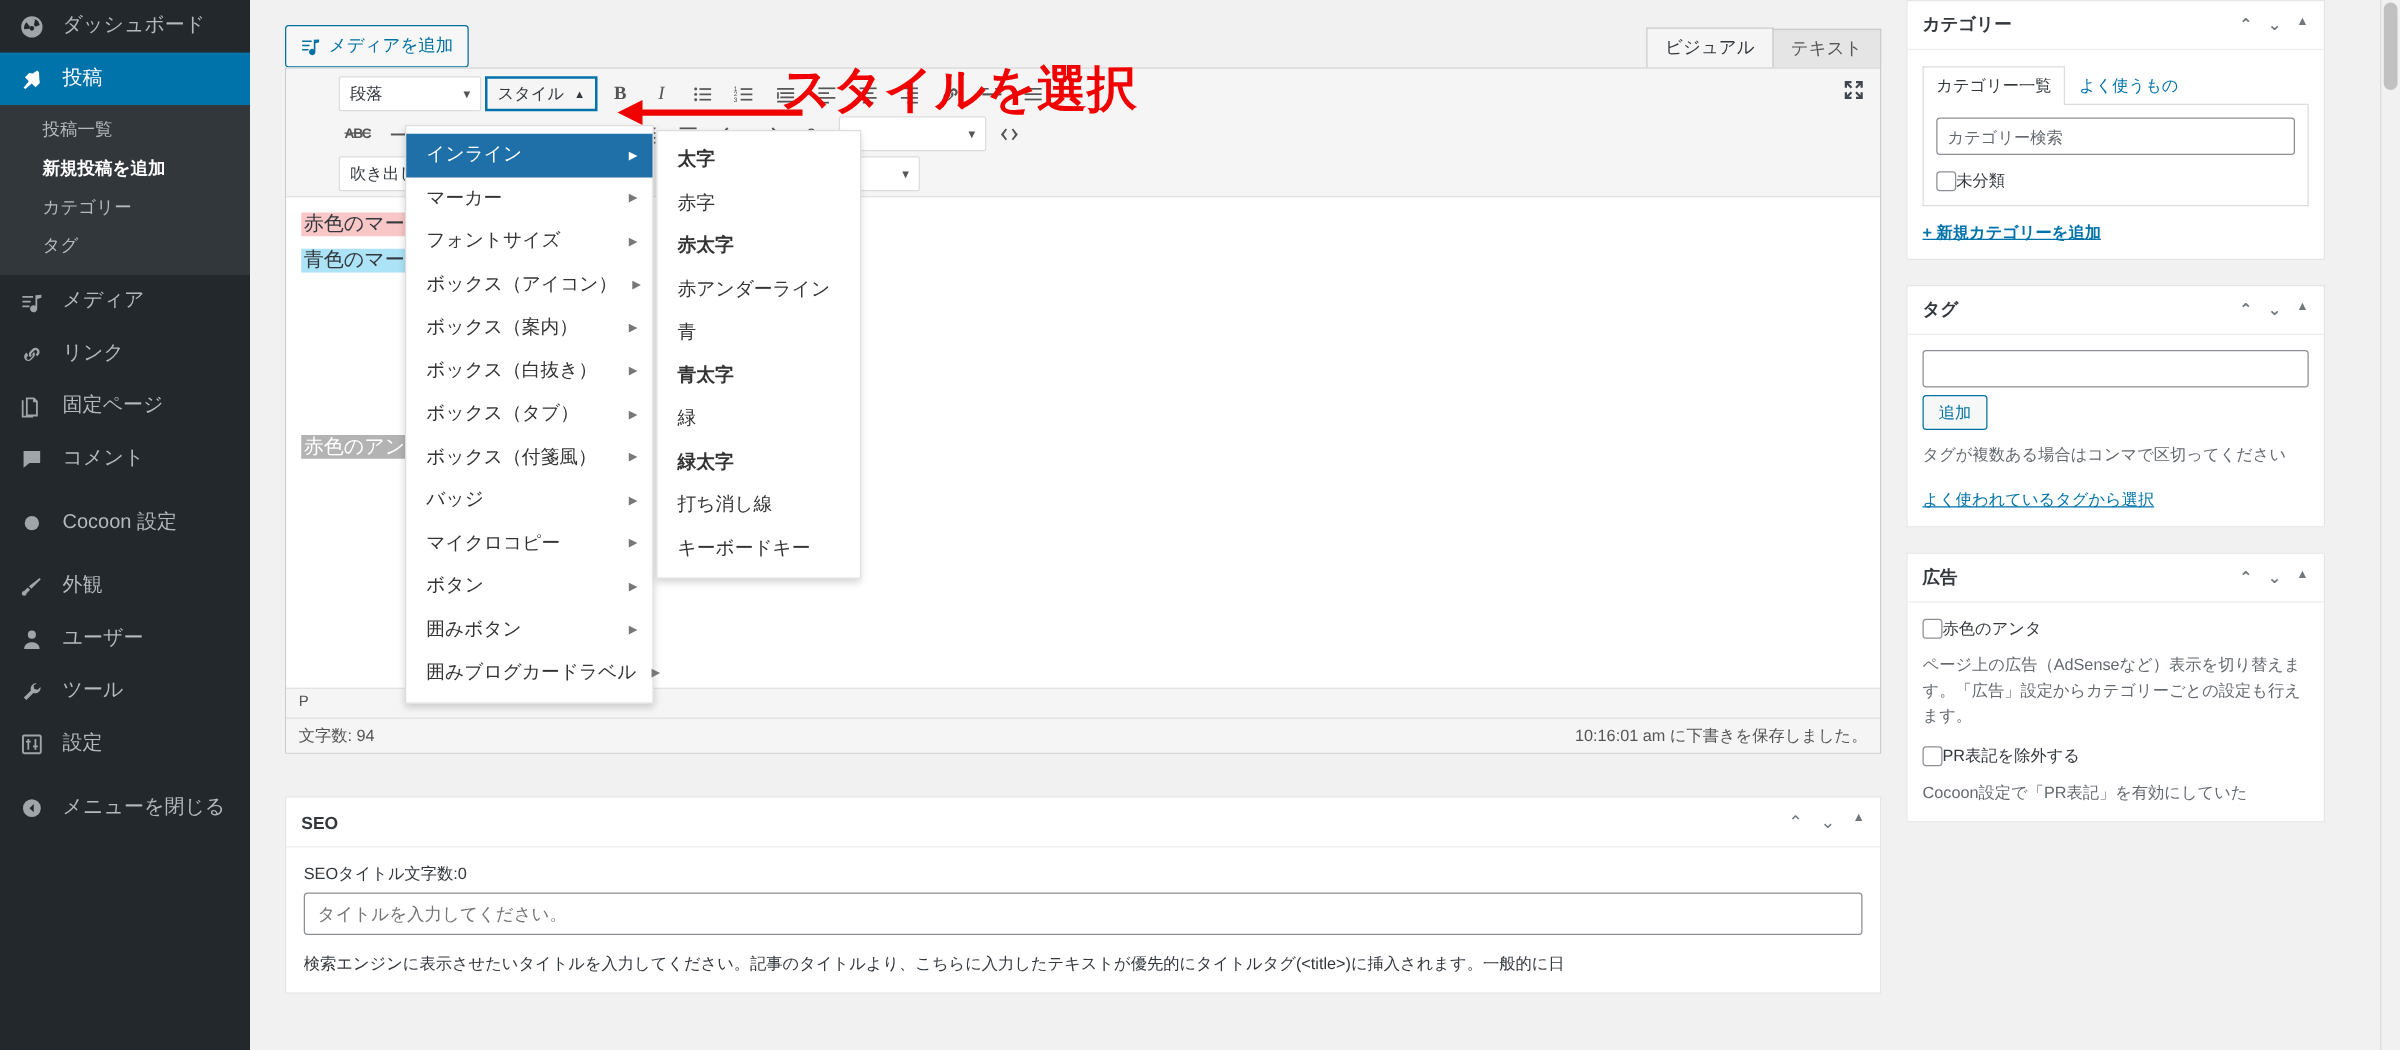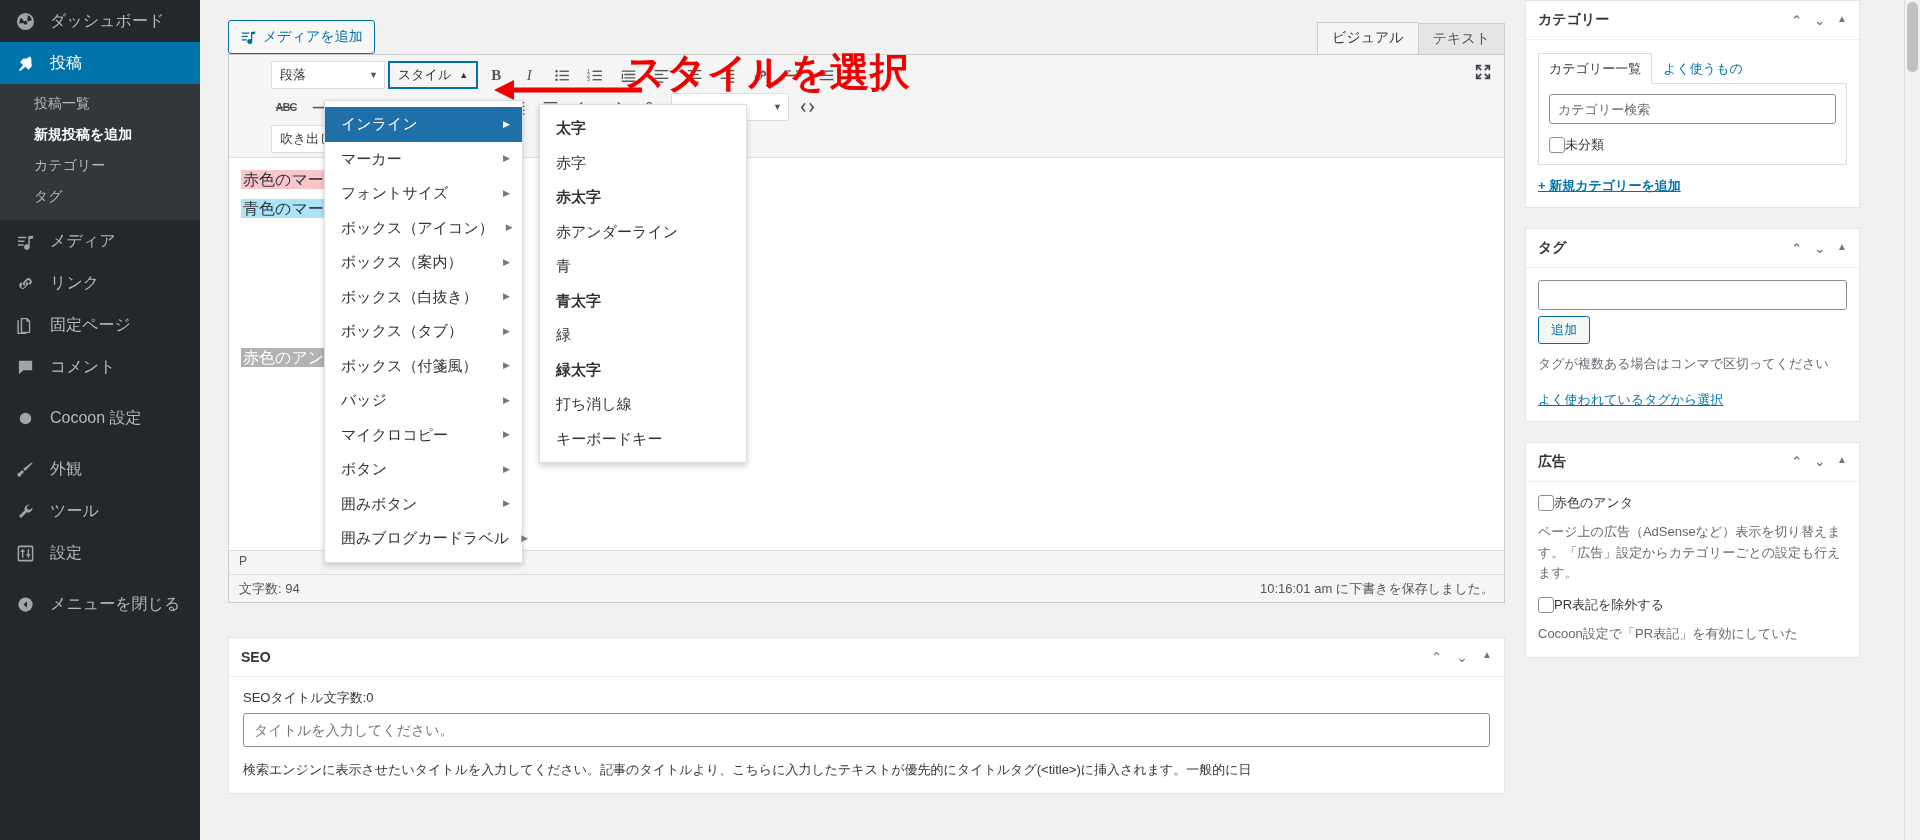--- a/index.html
+++ b/index.html
@@ -196,21 +196,21 @@
   
   .menu {
     position: absolute;
     background: #fff;
     border: 1px solid #ddd;
     box-shadow: 0 3px 6px rgba(0,0,0,.18);
     z-index: 60;
     padding: 6px 0;
   }
   .menu-1 { left: 124px; top: 100px; width: 199px; }
-  .menu-2 { left: 339px; top: 104px; width: 208px; }
+  .menu-2 { left: 325px; top: 104px; width: 164px; }
   .mi {
     display: flex; align-items: center; justify-content: space-between;
     padding: 6px 12px 6px 16px;
     font-size: 15px;
     color: #333;
     cursor: pointer;
     line-height: 1.5;
     white-space: nowrap;
   }
   .mi.sel-hl { background: #1f6fa8; color: #fff; }
@@ -379,20 +379,29 @@
     <div class="am-item">
       <span class="am-ico">
         <svg viewBox="0 0 20 20">
             <path d="M16.5 2.5l1 1-8 8-2-2 9-7zM6.5 10.5l2 2-3 3a2 2 0 1 1-2-2l3-3z"></path>
           </svg>
       </span>
       <span>外観</span>
     </div>
 
 
+    <div class="am-item">
+      <span class="am-ico">
+        <svg viewBox="0 0 20 20">
+            <circle cx="10" cy="6" r="3.4"></circle>
+            <path d="M3.5 18c0-3.6 2.9-5.6 6.5-5.6s6.5 2 6.5 5.6H3.5z"></path>
+          </svg>
+      </span>
+      <span>ユーザー</span>
+    </div>
 
     <div class="am-item">
       <span class="am-ico">
         <svg viewBox="0 0 20 20">
             <path d="M14.3 2.8a4.6 4.6 0 0 0-5.1 6l-6 6 2.1 2.1 6-6a4.6 4.6 0 0 0 6-5.1L14.9 8.2 12 7.6l-.6-2.9 2.9-1.9z"></path>
           </svg>
       </span>
       <span>ツール</span>
     </div>
 

